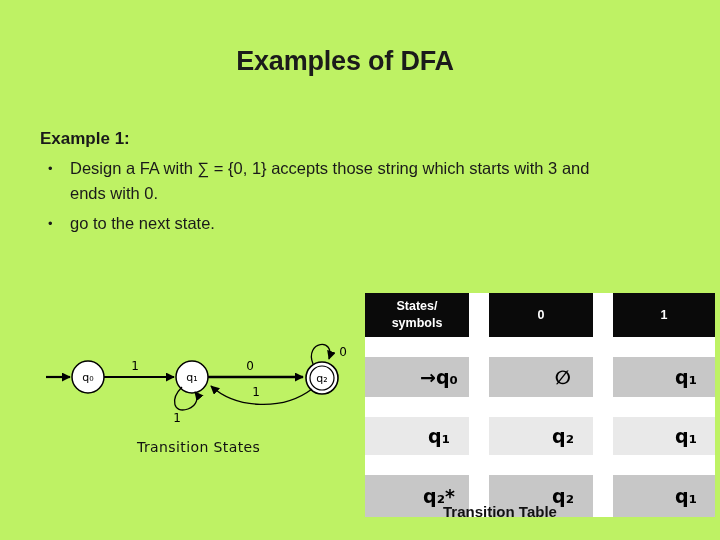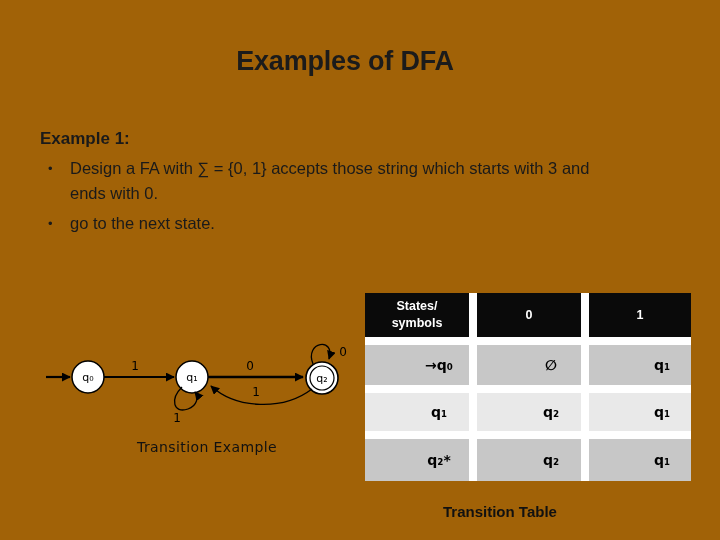--- a/index.html
+++ b/index.html
@@ -1,40 +1,40 @@
 <!DOCTYPE html>
 <html><head>
 <meta charset="utf-8">
 <style>
   html,body{margin:0;padding:0;}
   body{width:720px;height:540px;background:#ffffff;font-family:"Liberation Sans",sans-serif;overflow:hidden;}
-  .slide{position:relative;width:720px;height:540px;background:#a16207;}
+  .slide{position:relative;width:720px;height:540px;background:#bef264;}
 
   .title{position:absolute;top:46px;left:0;width:690px;text-align:center;
          font-size:27px;font-weight:bold;color:#1b1b1b;letter-spacing:-0.2px;}
 
   .body-text{position:absolute;left:40px;top:126px;width:625px;color:#1a1a1a;}
   .heading{font-size:17px;font-weight:bold;line-height:25px;margin-bottom:5px;}
   .bullet-row{display:flex;font-size:16.5px;line-height:25px;margin-bottom:5px;}
   .bullet-glyph{width:22px;padding-left:8px;font-size:13px;flex:0 0 auto;}
   .bullet-lines{flex:1;}
 
   .diagram-svg{position:absolute;left:40px;top:325px;}
   .diagram-caption{position:absolute;left:137px;top:439px;font-family:"DejaVu Sans",sans-serif;
                    font-size:14px;color:#111111;letter-spacing:0.4px;}
 
   .ttable{position:absolute;left:365px;top:293px;display:grid;
           grid-template-columns:104px 104px 102px;grid-template-rows:44px 40px 38px 42px;
-          gap:8px;background:#ffffff;}
+          gap:20px;background:#ffffff;}
   .tcell{display:flex;align-items:center;justify-content:center;text-align:center;}
   .tcell.head{background:#0a0a0a;color:#ffffff;font-weight:bold;font-size:12.5px;
               flex-direction:column;line-height:1.35;}
   .tcell.dark{background:#c7c7c7;}
   .tcell.light{background:#e9e9e9;}
-  .tcell.body{font-family:"DejaVu Sans",sans-serif;font-weight:bold;font-size:14px;color:#000;padding-left:44px;}
+  .tcell.body{font-family:"DejaVu Sans",sans-serif;font-weight:bold;font-size:19px;color:#000;padding-left:44px;}
 
   .table-caption{position:absolute;left:443px;top:503px;font-size:15px;font-weight:600;color:#111111;}
 
   svg text{font-family:"DejaVu Sans",sans-serif;fill:#000;}
   .state-label{font-size:11px;}
   .edge-label{font-size:12px;}
 </style>
 </head>
 <body>
 
@@ -87,21 +87,21 @@
     <circle cx="282" cy="53" r="12" fill="none" stroke="#000" stroke-width="1.2"></circle>
     <text class="state-label" x="282" y="57" text-anchor="middle" font-size="10">q₂</text>
 
     <path d="M273,39 C264,16 296,12 289,34" fill="none" stroke="#000" stroke-width="1.3" marker-end="url(#arrow)"></path>
     <text class="edge-label" x="303" y="31" text-anchor="middle">0</text>
 
     <path d="M272,64 C243,86 196,84 171,61" fill="none" stroke="#000" stroke-width="1.3" marker-end="url(#arrow)"></path>
     <text class="edge-label" x="216" y="71" text-anchor="middle">1</text>
   </svg>
 
-  <div class="diagram-caption">Transition Example</div>
+  <div class="diagram-caption">Transition States</div>
 
   <div class="ttable">
     <div class="tcell head">
       <span>States/</span>
       <span>symbols</span>
     </div>
     <div class="tcell head">0</div>
     <div class="tcell head">1</div>
 
     <div class="tcell body dark">→q₀</div>

